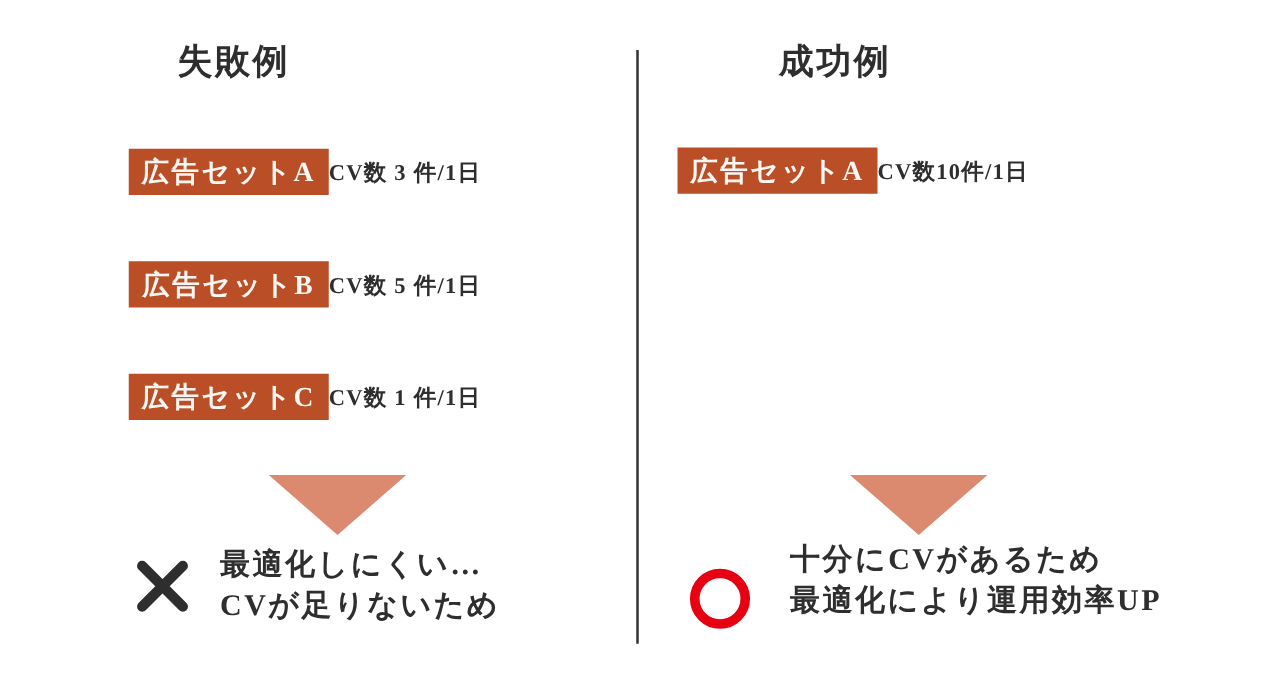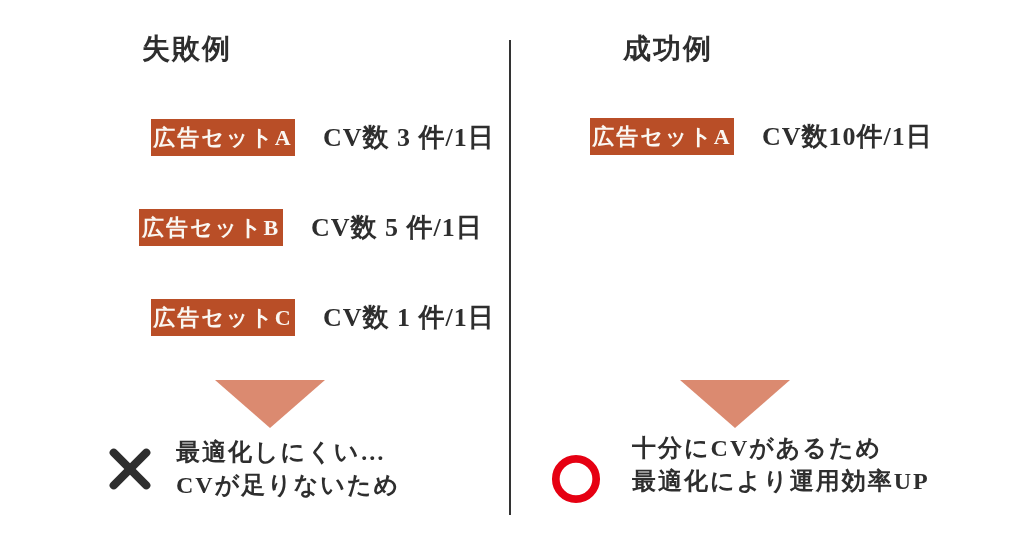--- a/index.html
+++ b/index.html
@@ -30,36 +30,34 @@
     letter-spacing: 2px;
   }
   .title-left  { left: 142px; }
   .title-right { left: 623px; }
   .row {
     position: absolute;
     display: flex;
     align-items: center;
   }
   .label-box {
-    width: 144px;
+    width: 160px;
     height: 37px;
     background: var(--label-box, #b94e27);
     color: var(--label-text, #faf7f2);
     display: flex;
     align-items: center;
     justify-content: center;
     font-size: 22px;
     font-weight: 700;
     letter-spacing: 2px;
     flex: 0 0 auto;
-    margin-left: 48px;
   }
   .row-value {
-    margin-left: 28px;
-    font-size: 26px;
+    font-size: 18px;
     font-weight: 700;
     letter-spacing: 1px;
     white-space: nowrap;
   }
   .arrow-down {
     position: absolute;
     width: 0;
     height: 0;
     border-left: 55px solid transparent;
     border-right: 55px solid transparent;
@@ -85,21 +83,21 @@
 
   <div class="divider"></div>
 
   <div class="col-title title-left">失敗例</div>
 
   <div class="row" style="left:103px; top:119px;">
     <div class="label-box">広告セットA</div>
     <div class="row-value">CV数 3 件/1日</div>
   </div>
 
-  <div class="row" style="left:91px; top:209px;">
+  <div class="row" style="left:103px; top:209px;">
     <div class="label-box">広告セットB</div>
     <div class="row-value">CV数 5 件/1日</div>
   </div>
 
   <div class="row" style="left:103px; top:299px;">
     <div class="label-box">広告セットC</div>
     <div class="row-value">CV数 1 件/1日</div>
   </div>
 
   <div class="arrow-down" style="left:215px; top:380px;"></div>

